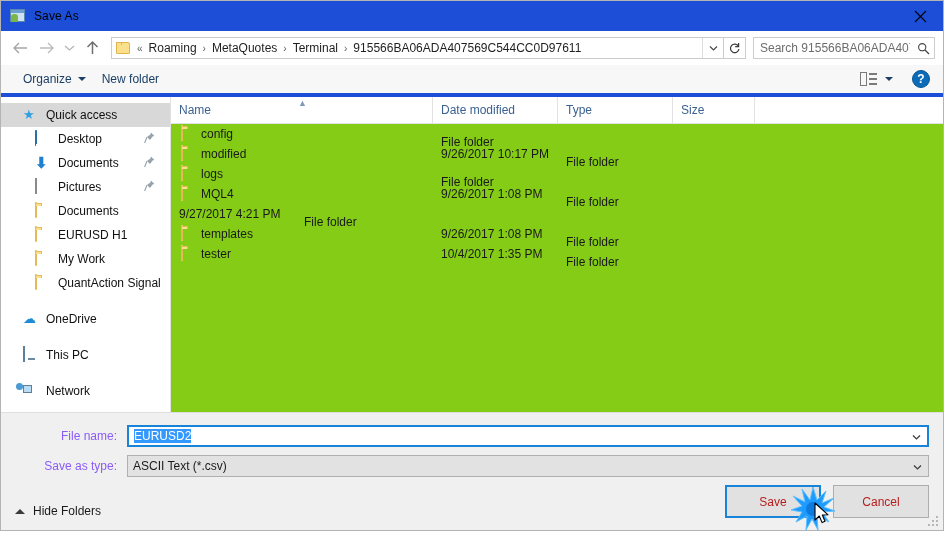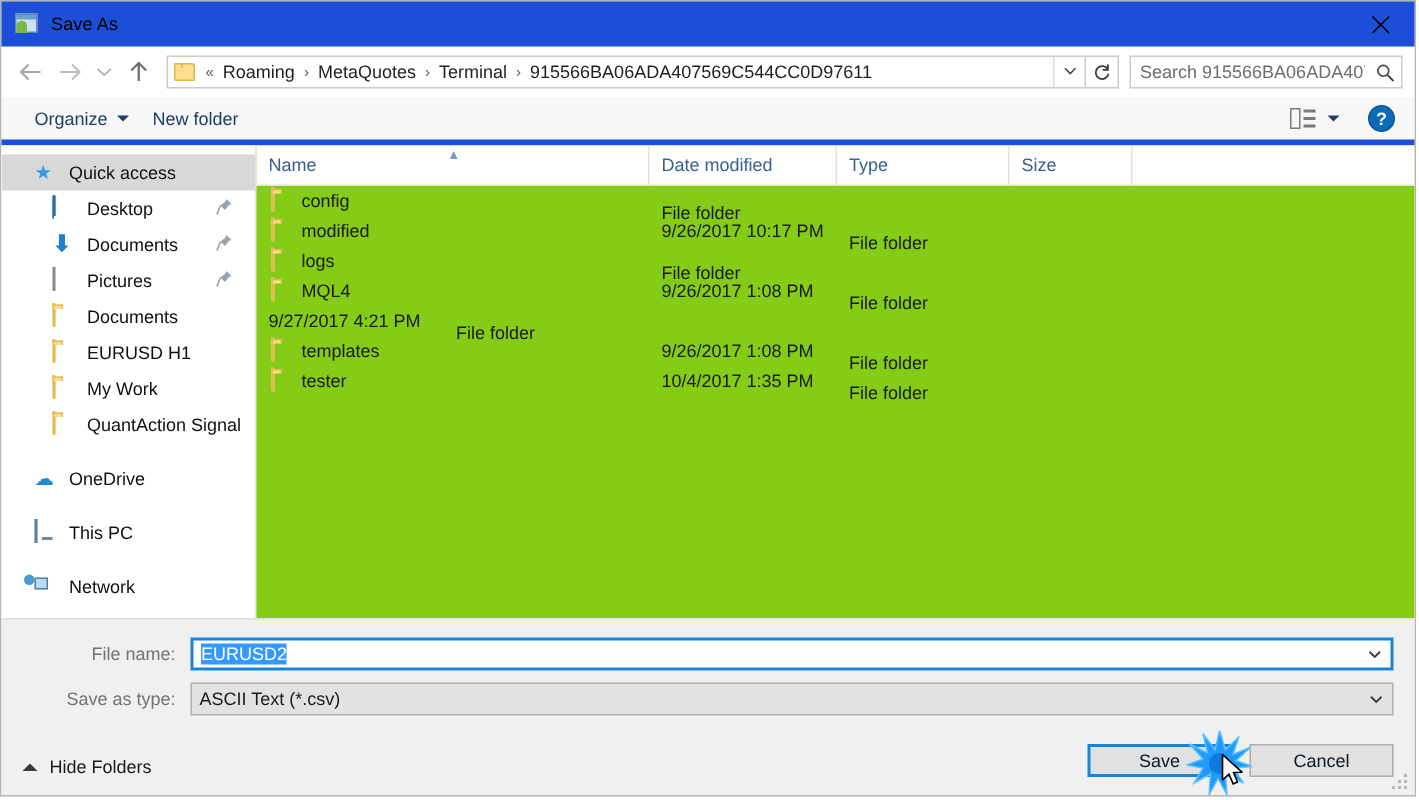--- a/index.html
+++ b/index.html
@@ -453,21 +453,21 @@
   .form-row {
     display: flex;
     align-items: center;
     margin-bottom: 8px;
   }
   .form-label {
     width: 112px;
     text-align: right;
     padding-right: 10px;
     font-size: 12px;
-    color: #737373;
+    color: #8b5cf6;
     box-sizing: border-box;
     flex: 0 0 auto;
   }
   .combo {
     flex: 1 1 auto;
     height: 22px;
     display: flex;
     align-items: center;
     box-sizing: border-box;
     position: relative;
@@ -504,23 +504,23 @@
 
   .button-row {
     position: absolute;
     right: 14px;
     bottom: 12px;
     display: flex;
     align-items: center;
     gap: 12px;
   }
   .btn {
-    width: 96px; height: 22px;
-    font-size: 12px;
-    color: #0f172a;
+    width: 96px; height: 33px;
+    font-size: 12px;
+    color: #b91c1c;
     display: flex;
     align-items: center;
     justify-content: center;
     box-sizing: border-box;
     background: #e1e1e1;
     border: 1px solid #adadad;
   }
   .btn.primary {
     background: #e1e1e1;
     border: 2px solid #1884d8;

